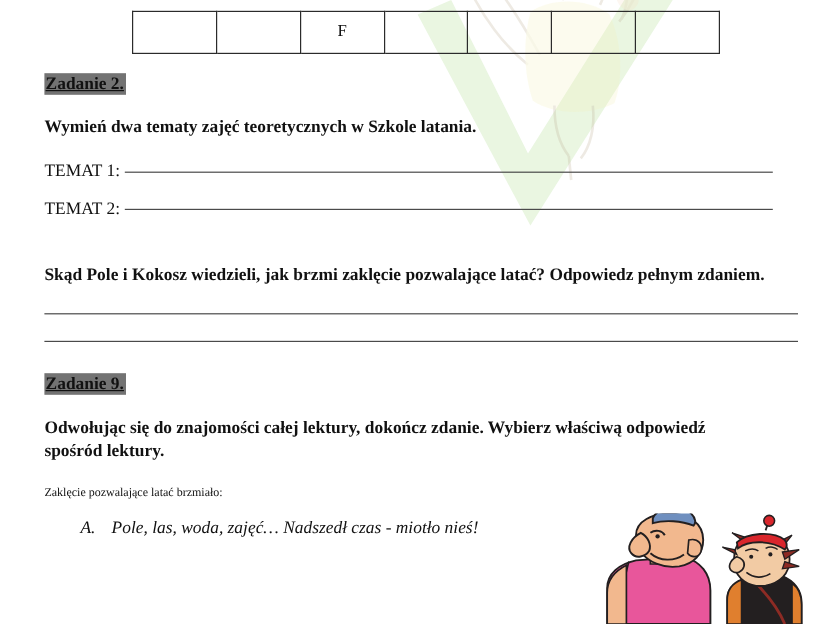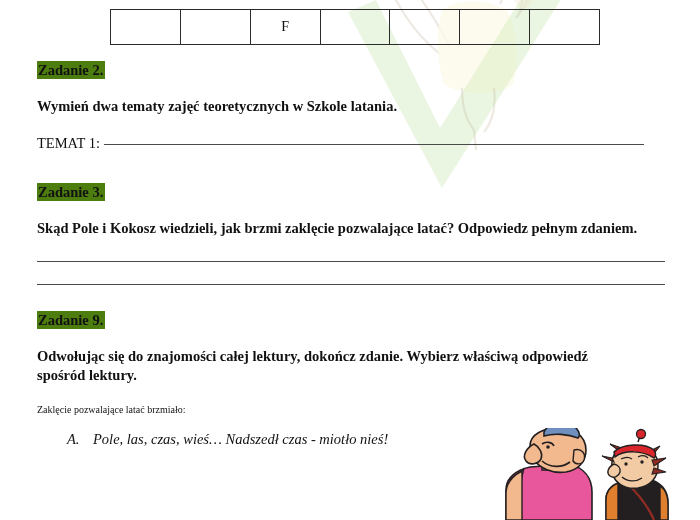--- a/index.html
+++ b/index.html
@@ -77,22 +77,23 @@
 
   
   .task-head {
     margin: 0;
     padding: 0;
     font-size: 14.5px;
     font-weight: bold;
     line-height: 1.25;
   }
   .task-head .hl {
-    background: #4d7c0f;
+    background: #737373;
     padding: 1px 2px 1px 1px;
+    text-decoration: underline;
   }
 
   .prompt {
     font-size: 14.5px;
     font-weight: bold;
     line-height: 1.33;
     margin: 0;
     color: #111111;
   }
   .prompt.justify {
@@ -238,26 +239,27 @@
 
     <div class="sp-18"></div>
 
     <div class="fill-row">
       <span class="lead">TEMAT 1:</span>
       <span class="rule r-temat"></span>
     </div>
 
     <div class="sp-12"></div>
 
-
-    <div class="sp-18"></div>
-
-    <div class="task-head">
-      <span class="hl">Zadanie 3.</span>
-    </div>
+    <div class="fill-row">
+      <span class="lead">TEMAT 2:</span>
+      <span class="rule r-temat"></span>
+    </div>
+
+    <div class="sp-18"></div>
+
 
     <div class="sp-18"></div>
 
     <div class="prompt justify">Skąd Pole i Kokosz wiedzieli, jak brzmi zaklęcie pozwalające latać? Odpowiedz pełnym zdaniem.</div>
 
     <div class="sp-22"></div>
 
     <div class="rule r-full"></div>
 
     <div class="sp-22"></div>
@@ -275,21 +277,21 @@
     <div class="prompt narrow">Odwołując się do znajomości całej lektury, dokończ zdanie. Wybierz właściwą odpowiedź spośród lektury.</div>
 
     <div class="sp-18"></div>
 
     <div class="plain">Zaklęcie pozwalające latać brzmiało:</div>
 
     <div class="sp-14"></div>
 
     <div class="option-row">
       <span class="option-letter">A.</span>
-      <span class="option-text">Pole, las, czas, wieś… Nadszedł czas - miotło nieś!</span>
+      <span class="option-text">Pole, las, woda, zajęć… Nadszedł czas - miotło nieś!</span>
     </div>
 
   </div>
 
   <svg class="characters" viewBox="0 0 200 92">
 
     <g>
 
       <path d="M6 92 L6 62 C6 50 16 42 30 39 L70 36 C84 40 92 50 92 64 L92 92 Z" fill="#e8569b" stroke="#231f20" stroke-width="1.6"></path>
 

